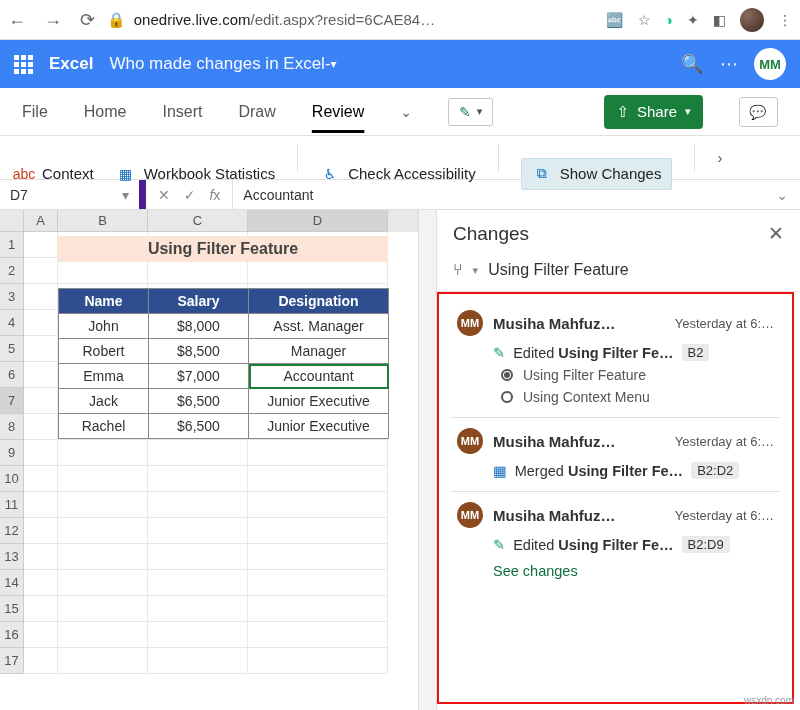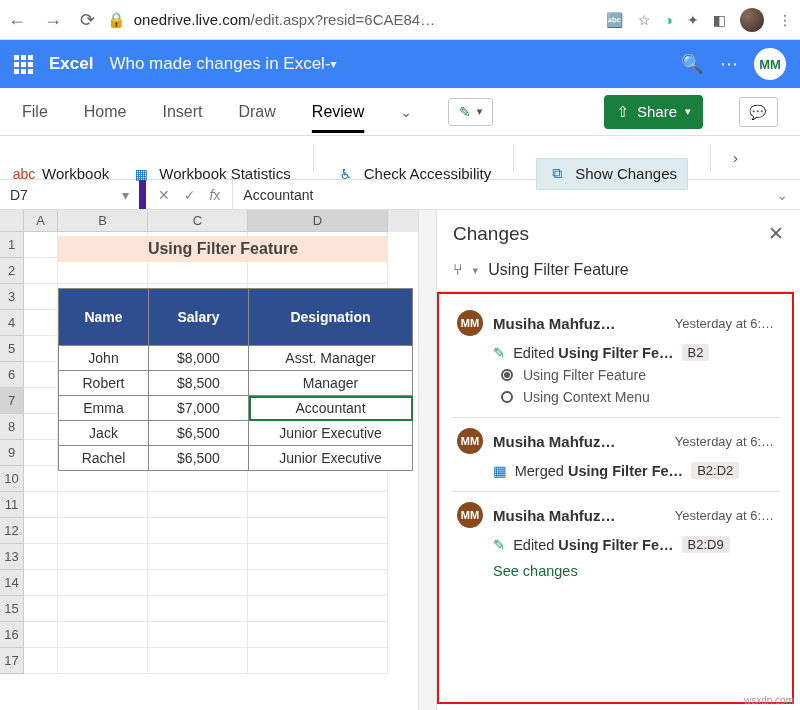--- a/index.html
+++ b/index.html
@@ -60,23 +60,23 @@
 .row-heads { width:24px; background:#e8e8e8; font-size:13px; color:#555; text-align:center; }
 .row-heads div { height:26px; line-height:26px; border-bottom:1px solid #ccc; border-right:1px solid #ccc; }
 .row-heads div.sel { background:#d4d4d4; }
 .cells { flex:1; position:relative; }
 .cells .row { display:flex; height:26px; }
 .cells .row div { border-right:1px solid #e8e8e8; border-bottom:1px solid #e8e8e8; }
 .c-a{width:34px;} .c-b{width:90px;} .c-c{width:100px;} .c-d{width:140px;}
 
 .sheet-title { position:absolute; top:26px; left:58px; width:330px; height:26px; background:#fce5d6; text-align:center; font-weight:600; color:#444; font-size:16px; line-height:26px; }
 .data-table { position:absolute; top:78px; left:58px; border-collapse:collapse; font-size:14px; }
-.data-table th { background:#2f4e8f; color:#fff; font-weight:700; padding:20px 0; text-align:center; border:1px solid #888; }
+.data-table th { background:#2f4e8f; color:#fff; font-weight:700; padding:4px 0; text-align:center; border:1px solid #888; }
 .data-table td { border:1px solid #888; text-align:center; padding:4px 0; background:#fff; }
-.col1{width:90px;} .col2{width:100px;} .col3{width:164px;margin-top:28px;}
+.col1{width:90px;} .col2{width:100px;} .col3{width:140px;margin-top:28px;}
 .selcell { outline:2px solid #1a7f3d; outline-offset:-2px; }
 
 
 .panel-head { display:flex; align-items:center; justify-content:space-between; padding:12px 16px; font-size:19px; color:#333; }
 .panel-filter { display:flex; align-items:center; gap:10px; padding:4px 16px 12px; font-size:16px; color:#333; border-bottom:1px solid #e1dfdd; }
 .panel-list { flex:1; border:2px solid #e11; margin:0 6px 6px 0; padding:6px 12px 4px; overflow:hidden; }
 .change-entry { padding:10px 6px 12px; border-bottom:1px solid #e1dfdd; }
 .entry-top { display:flex; align-items:center; gap:10px; }
 .entry-top .ava { width:26px; height:26px; border-radius:50%; background:#8a4a1f; color:#fff; font-size:11px; font-weight:600; display:flex; align-items:center; justify-content:center; }
 .entry-top .name { font-weight:600; font-size:15px; flex:1; white-space:nowrap; overflow:hidden; text-overflow:ellipsis; }
@@ -159,21 +159,21 @@
     <span style="font-size:11px;">▾</span>
   </div>
   <div class="comment-btn">
     <span>💬</span>
   </div>
 </div>
 
 <div class="ribbon">
   <div class="item">
       <span class="icon-box" style="color:#c43e1c;">abc</span>
-      <span>Workbook</span>
+      <span>Context</span>
     </div>
   <div class="item">
       <span class="icon-box">▦</span>
       <span>Workbook Statistics</span>
     </div>
   <div class="sep"></div>
   <div class="item">
       <span class="icon-box">♿︎</span>
       <span>Check Accessibility</span>
     </div>

